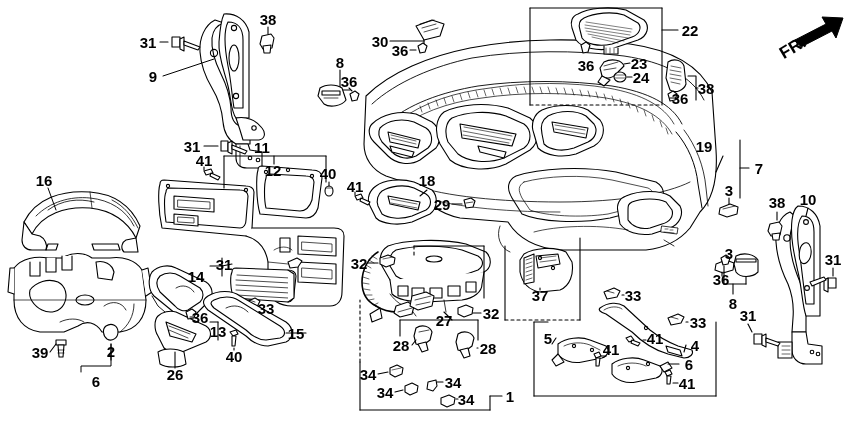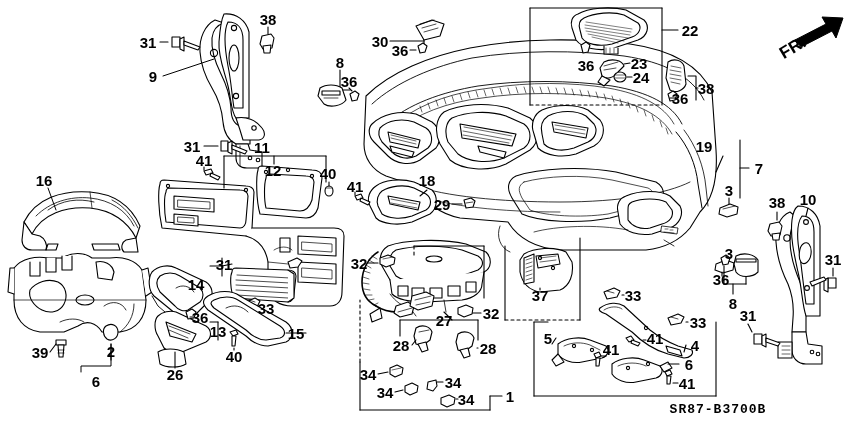--- a/index.html
+++ b/index.html
@@ -739,21 +739,21 @@
   <div class="lbl" style="left:148px;top:42px">31</div>
   <div class="lbl" style="left:268px;top:19px">38</div>
   <div class="lbl" style="left:153px;top:76px">9</div>
   <div class="lbl" style="left:192px;top:146px">31</div>
   <div class="lbl" style="left:204px;top:160px">41</div>
   <div class="lbl" style="left:262px;top:147px">11</div>
   <div class="lbl" style="left:273px;top:170px">12</div>
   <div class="lbl" style="left:328px;top:173px">40</div>
   <div class="lbl" style="left:44px;top:180px">16</div>
   <div class="lbl" style="left:224px;top:264px">31</div>
-  <div class="lbl" style="left:196px;top:284px">14</div>
+  <div class="lbl" style="left:196px;top:276px">14</div>
   <div class="lbl" style="left:266px;top:308px">33</div>
   <div class="lbl" style="left:200px;top:317px">36</div>
   <div class="lbl" style="left:218px;top:331px">13</div>
   <div class="lbl" style="left:296px;top:333px">15</div>
   <div class="lbl" style="left:234px;top:356px">40</div>
   <div class="lbl" style="left:175px;top:374px">26</div>
   <div class="lbl" style="left:40px;top:352px">39</div>
   <div class="lbl" style="left:111px;top:351px">2</div>
   <div class="lbl" style="left:96px;top:381px">6</div>
   <div class="lbl" style="left:380px;top:41px">30</div>
@@ -794,15 +794,14 @@
   <div class="lbl" style="left:698px;top:322px">33</div>
   <div class="lbl" style="left:548px;top:338px">5</div>
   <div class="lbl" style="left:611px;top:349px">41</div>
   <div class="lbl" style="left:655px;top:338px">41</div>
   <div class="lbl" style="left:695px;top:345px">4</div>
   <div class="lbl" style="left:689px;top:364px">6</div>
   <div class="lbl" style="left:687px;top:383px">41</div>
 
   <div class="frtxt" style="left:793px;top:48px">FR.</div>
 
-  <div class="diagcode" style="left:718px;top:409px">SR87-B3700B</div>
 
 </div>
 
 </body></html>

